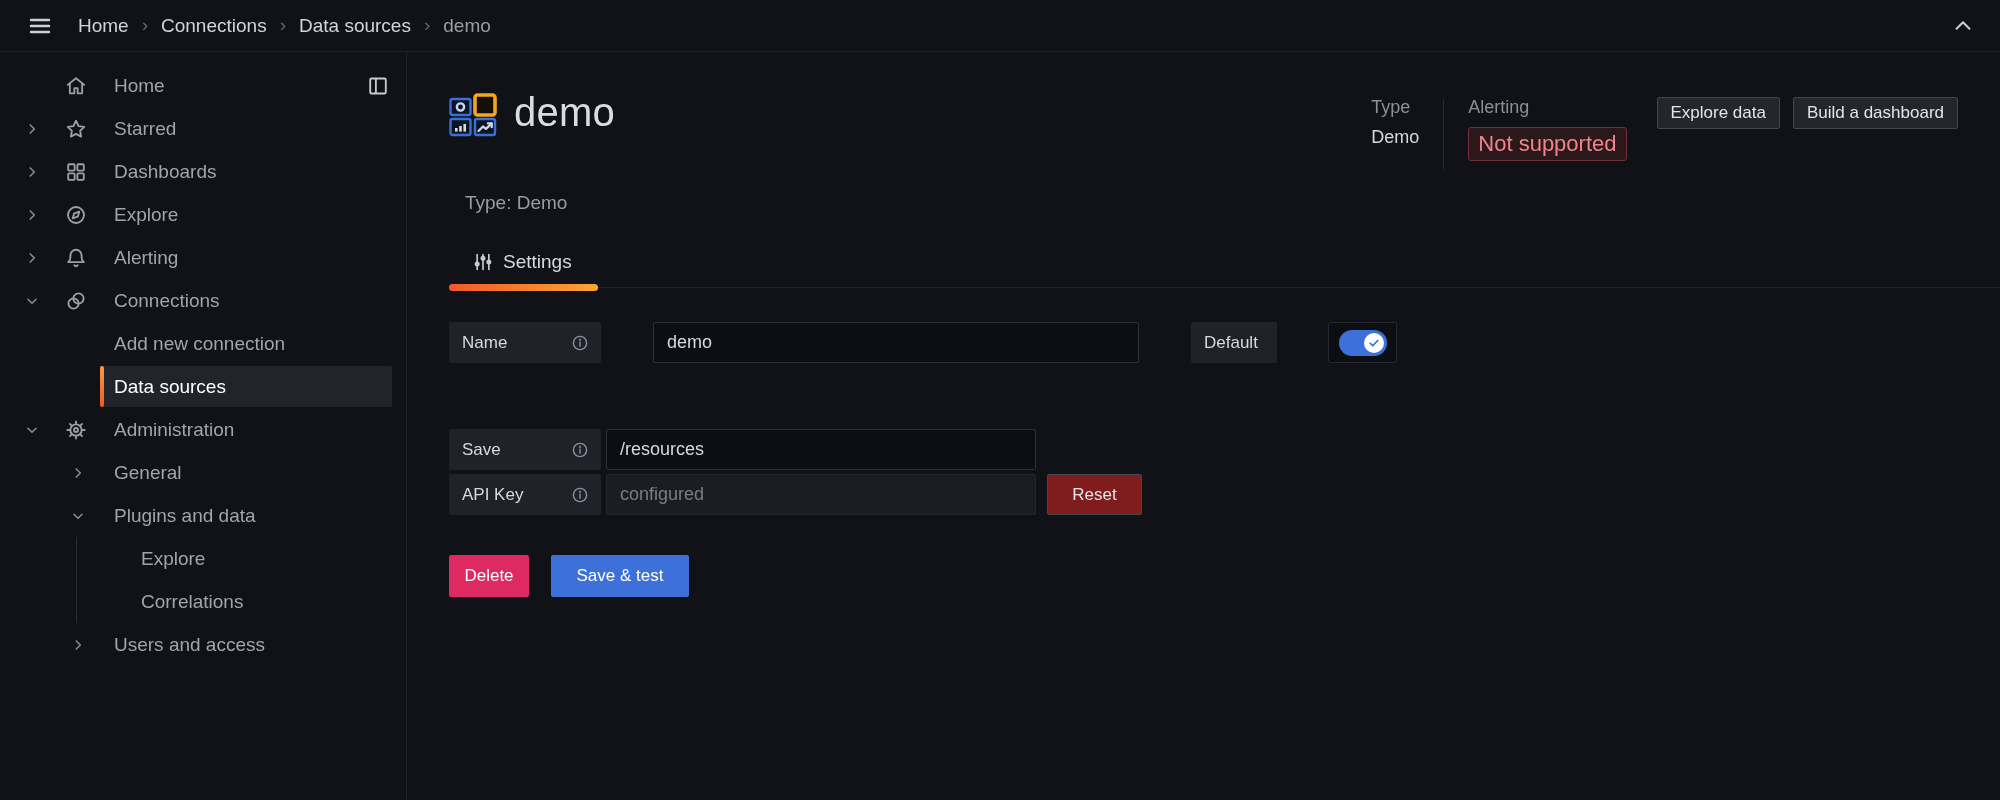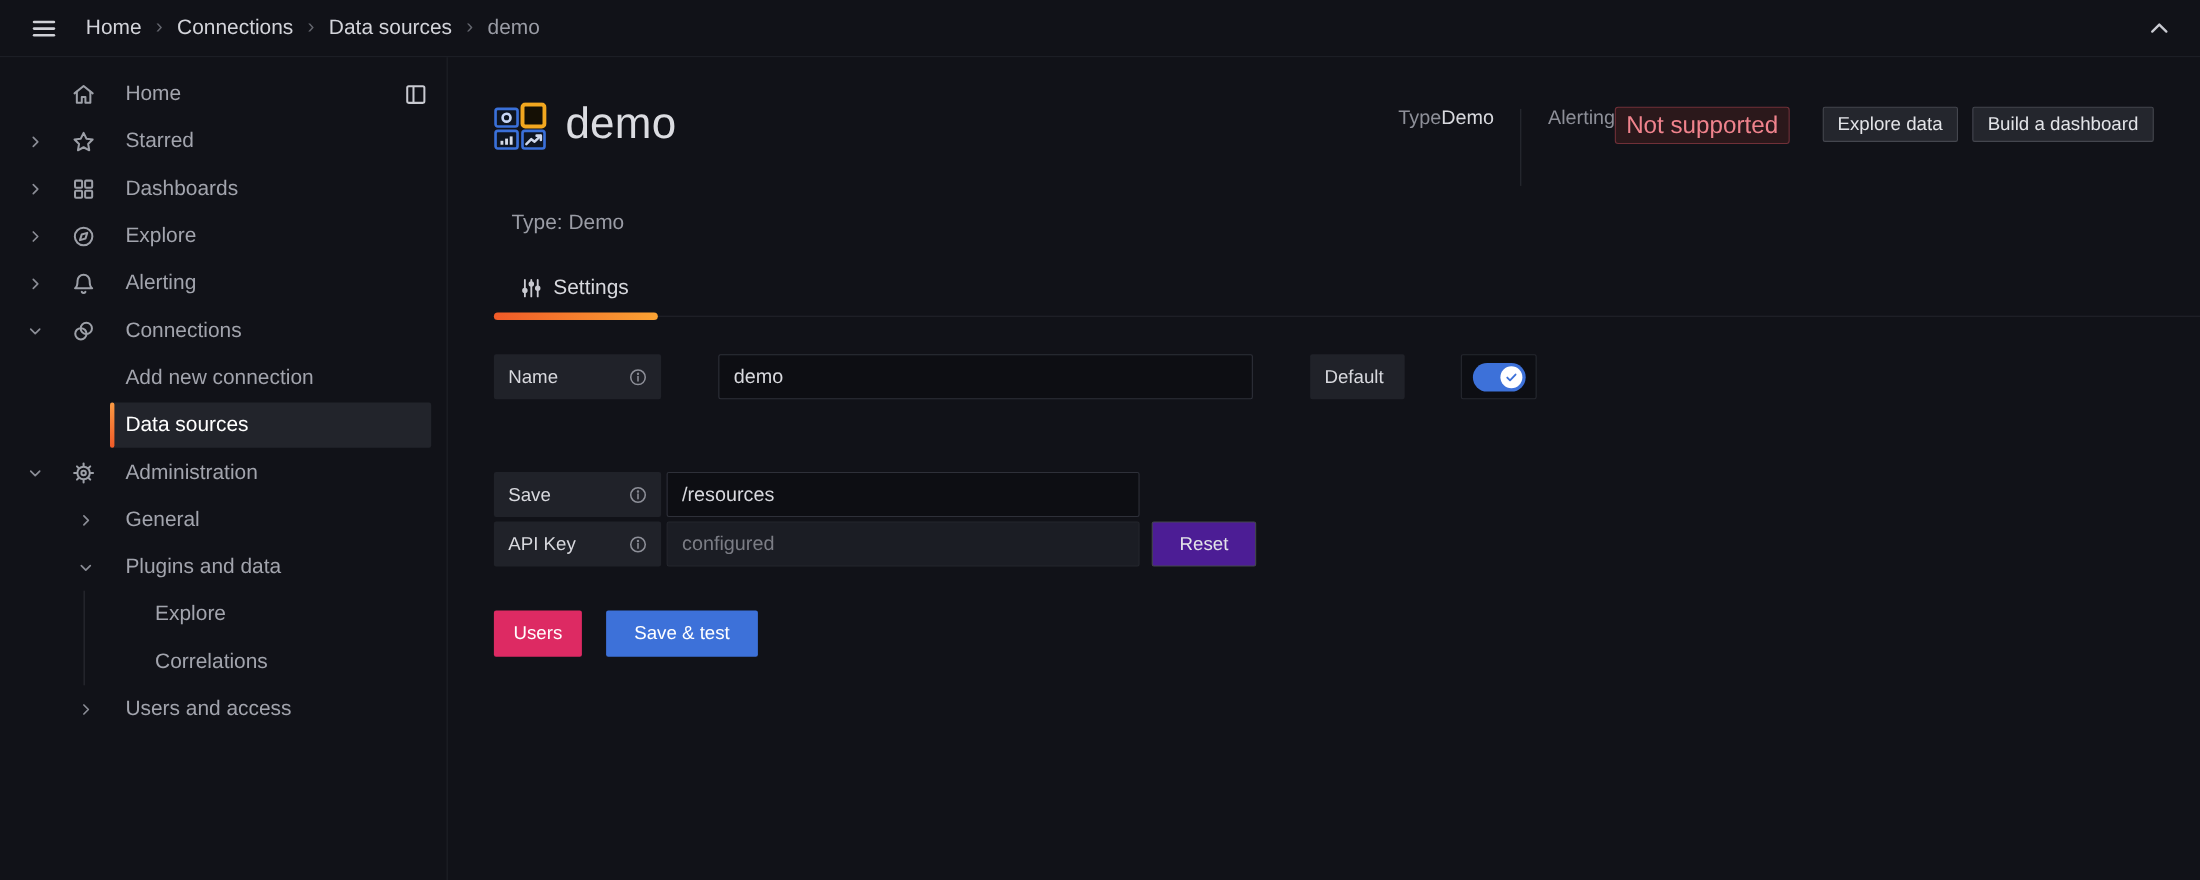--- a/index.html
+++ b/index.html
@@ -48,21 +48,21 @@
 
   
   .main { position:absolute; left:408px; top:52px; right:0; bottom:0; }
   .ds-logo { position:absolute; left:41px; top:41px; width:48px; height:46px; }
   .page-title { position:absolute; left:106px; top:38px; font-size:40px; font-weight:500;
     color:#dbdce1; letter-spacing:0.2px; }
   .subtitle { position:absolute; left:41px; top:140px; font-size:19px; font-weight:500;
     color:#9a9ca5;margin-left:16px; }
 
   .meta { position:absolute; top:45px; right:42px; display:flex; align-items:flex-start; }
-  .meta-col { display:flex; flex-direction:row; font-size:18px; }
+  .meta-col { display:flex; flex-direction:column; font-size:18px; }
   .meta-label { color:#8d8f98; font-weight:500; margin-bottom:9px; }
   .meta-value { color:#d8d9de; font-weight:500; }
   .meta-divider { width:1px; background:#2a2c33; height:70px; margin:2px 24px 0 24px; }
   .badge { font-size:22px; font-weight:500; color:#f0838d; background:#2b181b;
     border:1px solid #713038; border-radius:3px; padding:3px 9px; width:max-content; }
   .meta-buttons { display:flex; gap:13px; margin-left:30px; }
   .btn-secondary { height:32px; padding:0 13px; background:#24262d; border:1px solid #44464e;
     border-radius:2px; color:#e3e4e8; font-size:17px; font-weight:500; display:flex;
     align-items:center; cursor:pointer; font-family:inherit; }
 
@@ -88,21 +88,21 @@
   .finput.w-name { width:486px; }
   .finput.w-path { width:430px; }
   .finput.disabled { background:#1b1d24; border-color:#24262d; }
   .flabel.default-label { width:86px; margin-left:5px; margin-right:0; }
   .toggle-box { width:69px; height:41px; margin-left:4px; background:#0d0e13;
     border:1px solid #26282f; border-radius:2px; display:flex; align-items:center;
     justify-content:center; cursor:pointer; }
   .toggle-pill { width:48px; height:26px; border-radius:13px; background:#3d71d9; position:relative; }
   .toggle-knob { position:absolute; right:3px; top:3px; width:20px; height:20px; background:#fff;
     border-radius:50%; display:flex; align-items:center; justify-content:center; }
-  .btn-reset { margin-left:11px; width:95px; background:#4c1d95; border:1px solid #44464e;
+  .btn-reset { margin-left:11px; width:95px; background:#7f1d1d; border:1px solid #44464e;
     border-radius:2px; color:#e3e4e8; font-size:17px; font-weight:500; cursor:pointer;
     font-family:inherit; }
   .actions { display:flex; margin-top:40px; }
   .btn-delete { width:80px; height:42px; background:#dd2a63; border:none; border-radius:2px;
     color:#fff; font-size:17px; font-weight:500; cursor:pointer; font-family:inherit; }
   .btn-save { margin-left:22px; width:138px; height:42px; background:#3d71d9; border:none;
     border-radius:2px; color:#fff; font-size:17px; font-weight:500; cursor:pointer;
     font-family:inherit; }
 </style>
 </head>
@@ -401,18 +401,18 @@
               <line x1="8" y1="7.2" x2="8" y2="11.3" stroke-linecap="round"></line>
               <circle cx="8" cy="4.8" r="0.4" fill="currentColor"></circle>
             </svg>
         </span>
       </div>
       <input class="finput w-path disabled" placeholder="configured" style="">
       <button class="btn-reset">Reset</button>
     </div>
 
     <div class="actions">
-      <button class="btn-delete">Users</button>
+      <button class="btn-delete">Delete</button>
       <button class="btn-save">Save &amp; test</button>
     </div>
 
   </div>
 </div>
 
 </body></html>

